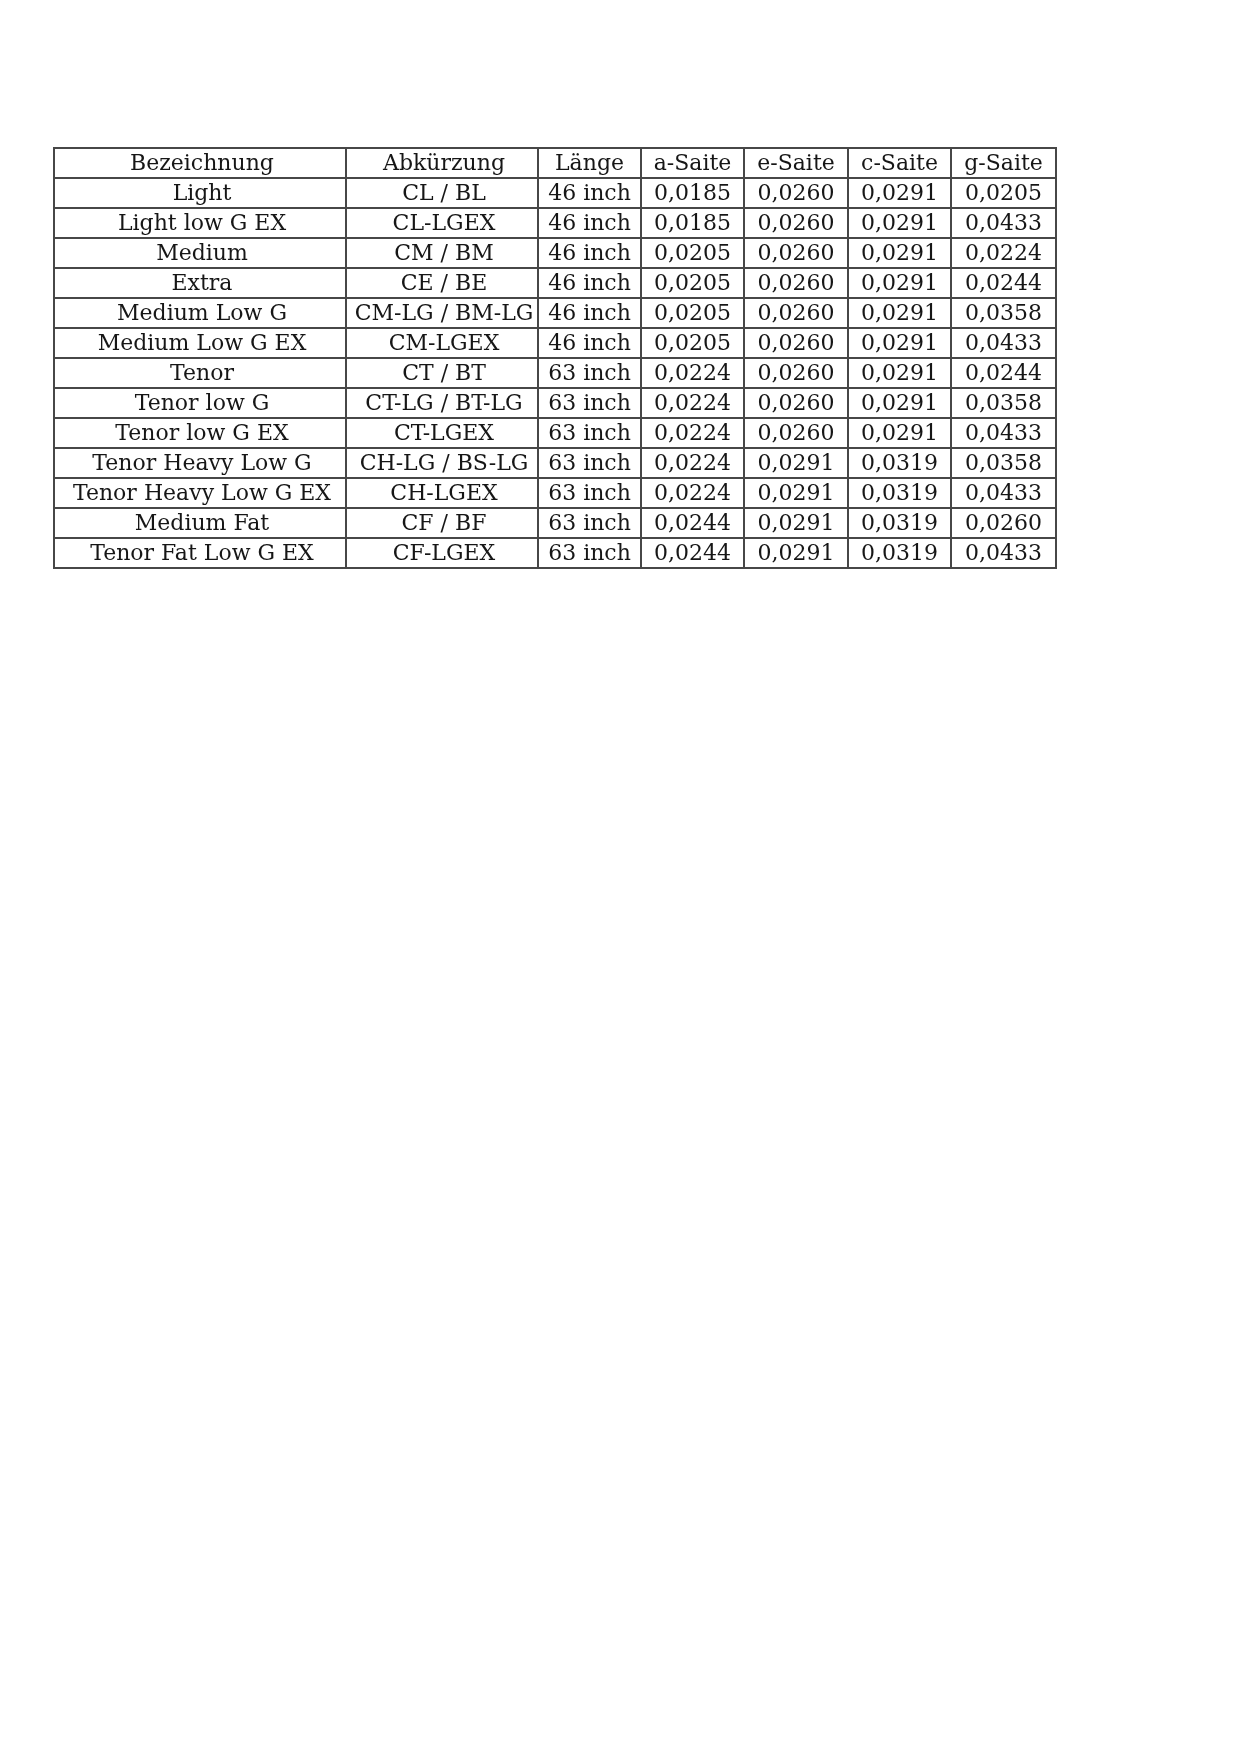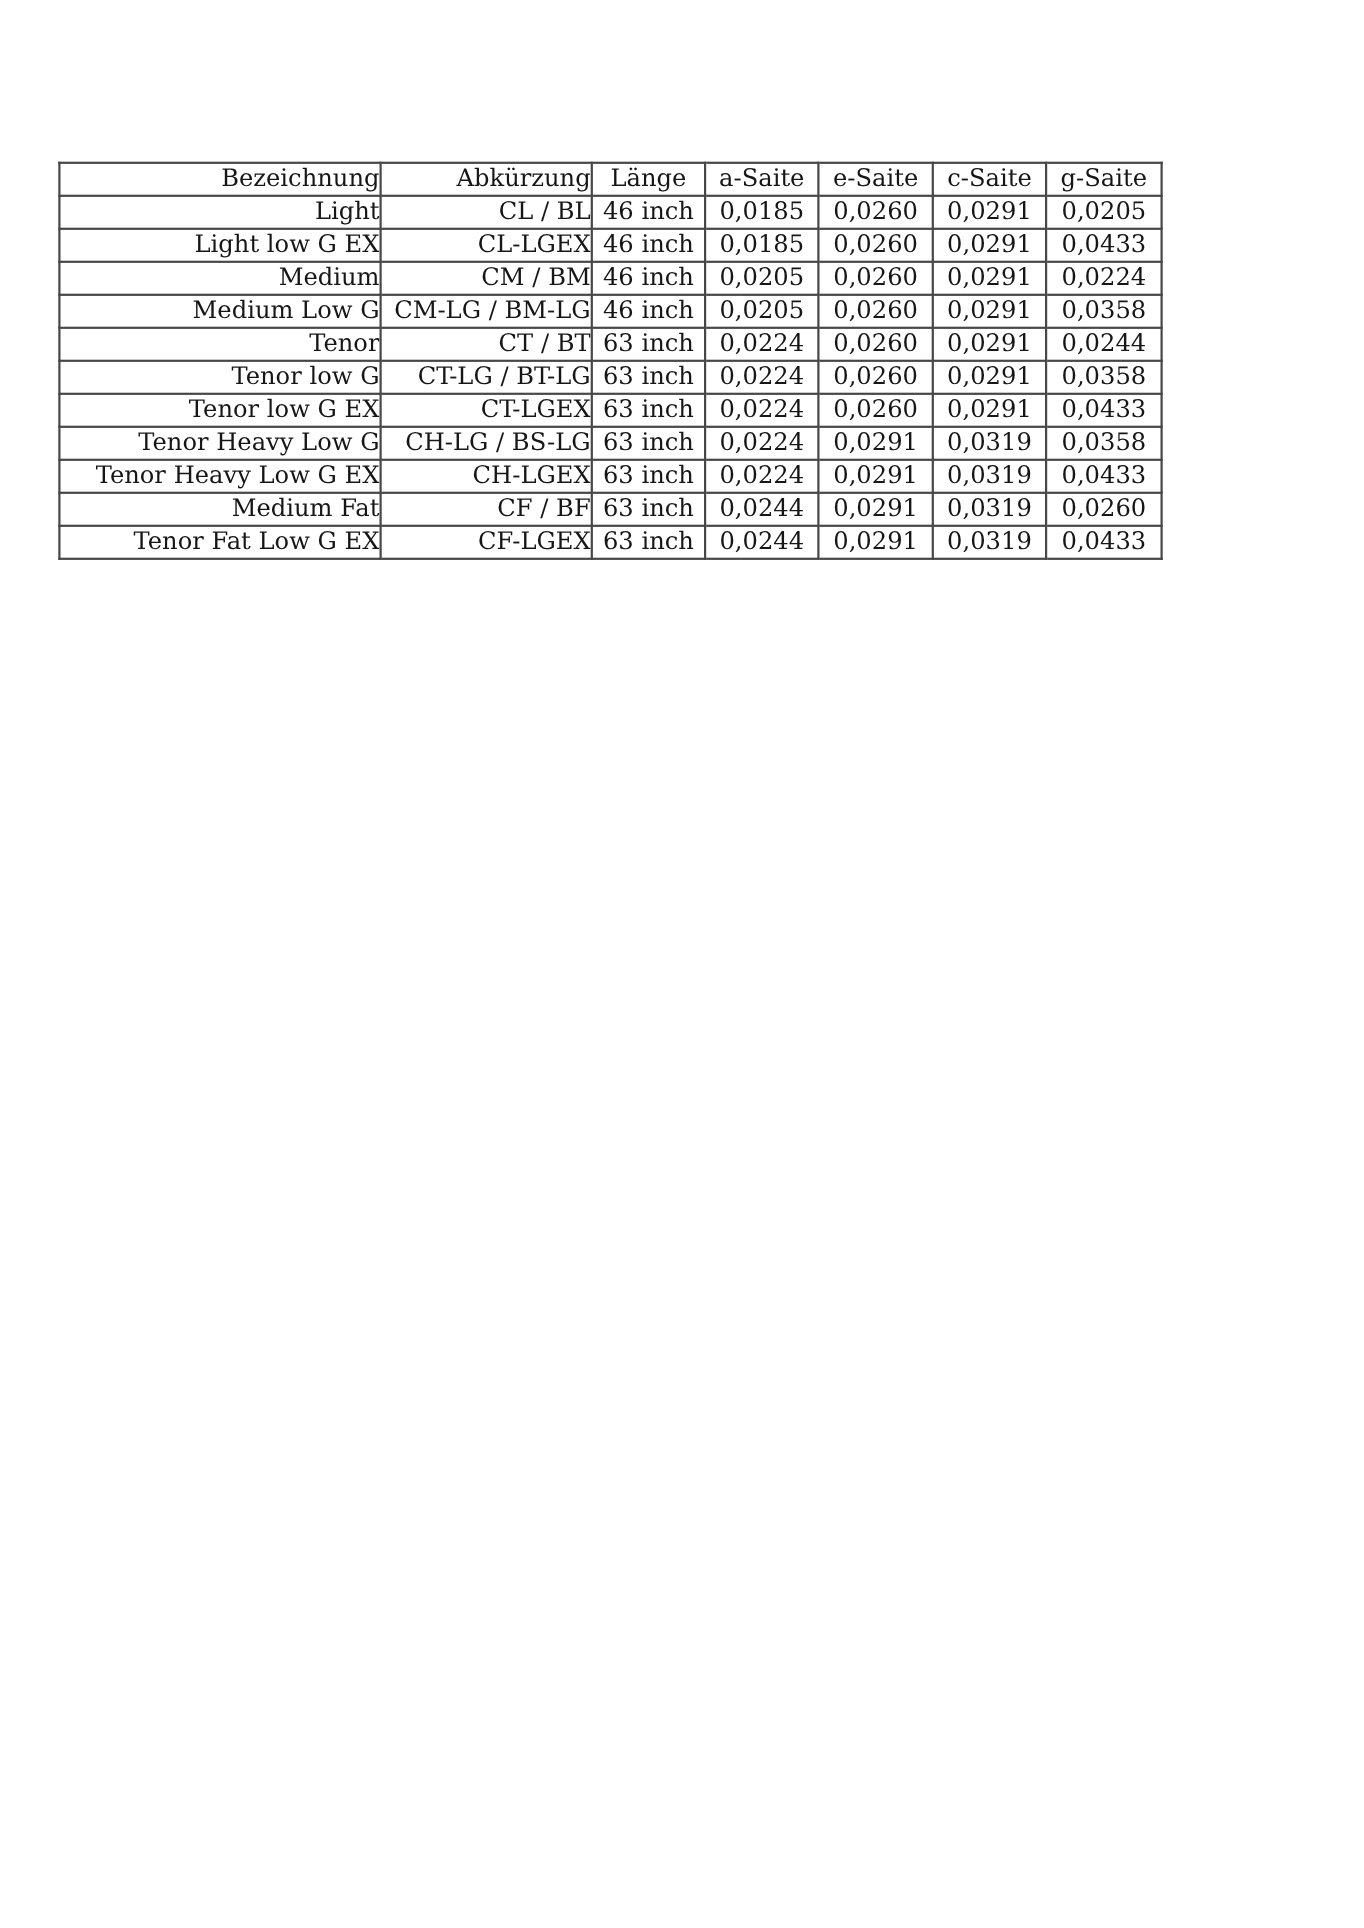--- a/index.html
+++ b/index.html
@@ -40,21 +40,21 @@
     height: 28px;
     padding: 0;
     font-size: 22px;
     font-weight: normal;
     color: var(--text-color);
     white-space: nowrap;
     overflow: hidden;
     line-height: 28px;
     vertical-align: middle;
   }
-  .gauge-table .al { text-align: right; padding-left: 4px; }
+  .gauge-table .al { text-align: center; padding-left: 4px; }
   .gauge-table .ac { text-align: center; }
 </style>
 </head>
 <body>
 
 <div class="page">
   <table class="gauge-table">
     <colgroup>
       <col style="width:292px">
       <col style="width:192px">
@@ -97,27 +97,45 @@
         <tr>
           <td class="al">Medium</td>
           <td class="al">CM / BM</td>
           <td class="ac">46 inch</td>
           <td class="ac">0,0205</td>
           <td class="ac">0,0260</td>
           <td class="ac">0,0291</td>
           <td class="ac">0,0224</td>
         </tr>
         <tr>
+          <td class="al">Extra</td>
+          <td class="al">CE / BE</td>
+          <td class="ac">46 inch</td>
+          <td class="ac">0,0205</td>
+          <td class="ac">0,0260</td>
+          <td class="ac">0,0291</td>
+          <td class="ac">0,0244</td>
+        </tr>
+        <tr>
           <td class="al">Medium Low G</td>
           <td class="al">CM-LG / BM-LG</td>
           <td class="ac">46 inch</td>
           <td class="ac">0,0205</td>
           <td class="ac">0,0260</td>
           <td class="ac">0,0291</td>
           <td class="ac">0,0358</td>
+        </tr>
+        <tr>
+          <td class="al">Medium Low G EX</td>
+          <td class="al">CM-LGEX</td>
+          <td class="ac">46 inch</td>
+          <td class="ac">0,0205</td>
+          <td class="ac">0,0260</td>
+          <td class="ac">0,0291</td>
+          <td class="ac">0,0433</td>
         </tr>
         <tr>
           <td class="al">Tenor</td>
           <td class="al">CT / BT</td>
           <td class="ac">63 inch</td>
           <td class="ac">0,0224</td>
           <td class="ac">0,0260</td>
           <td class="ac">0,0291</td>
           <td class="ac">0,0244</td>
         </tr>

